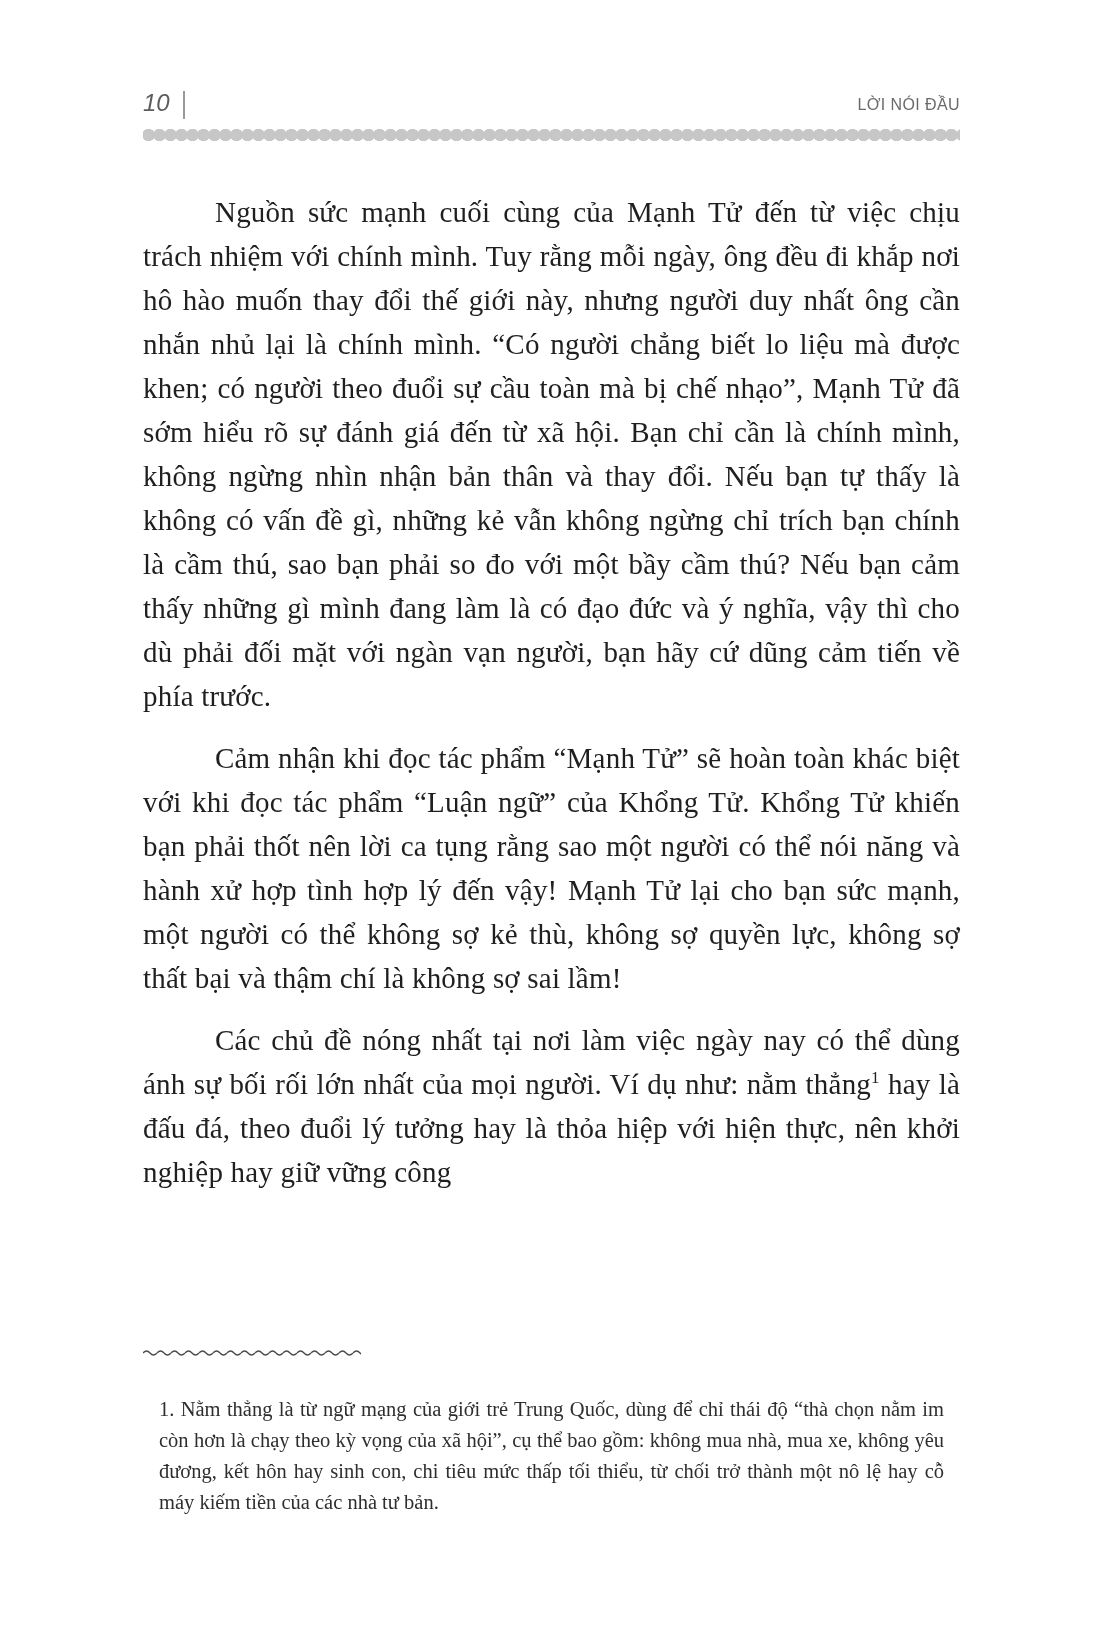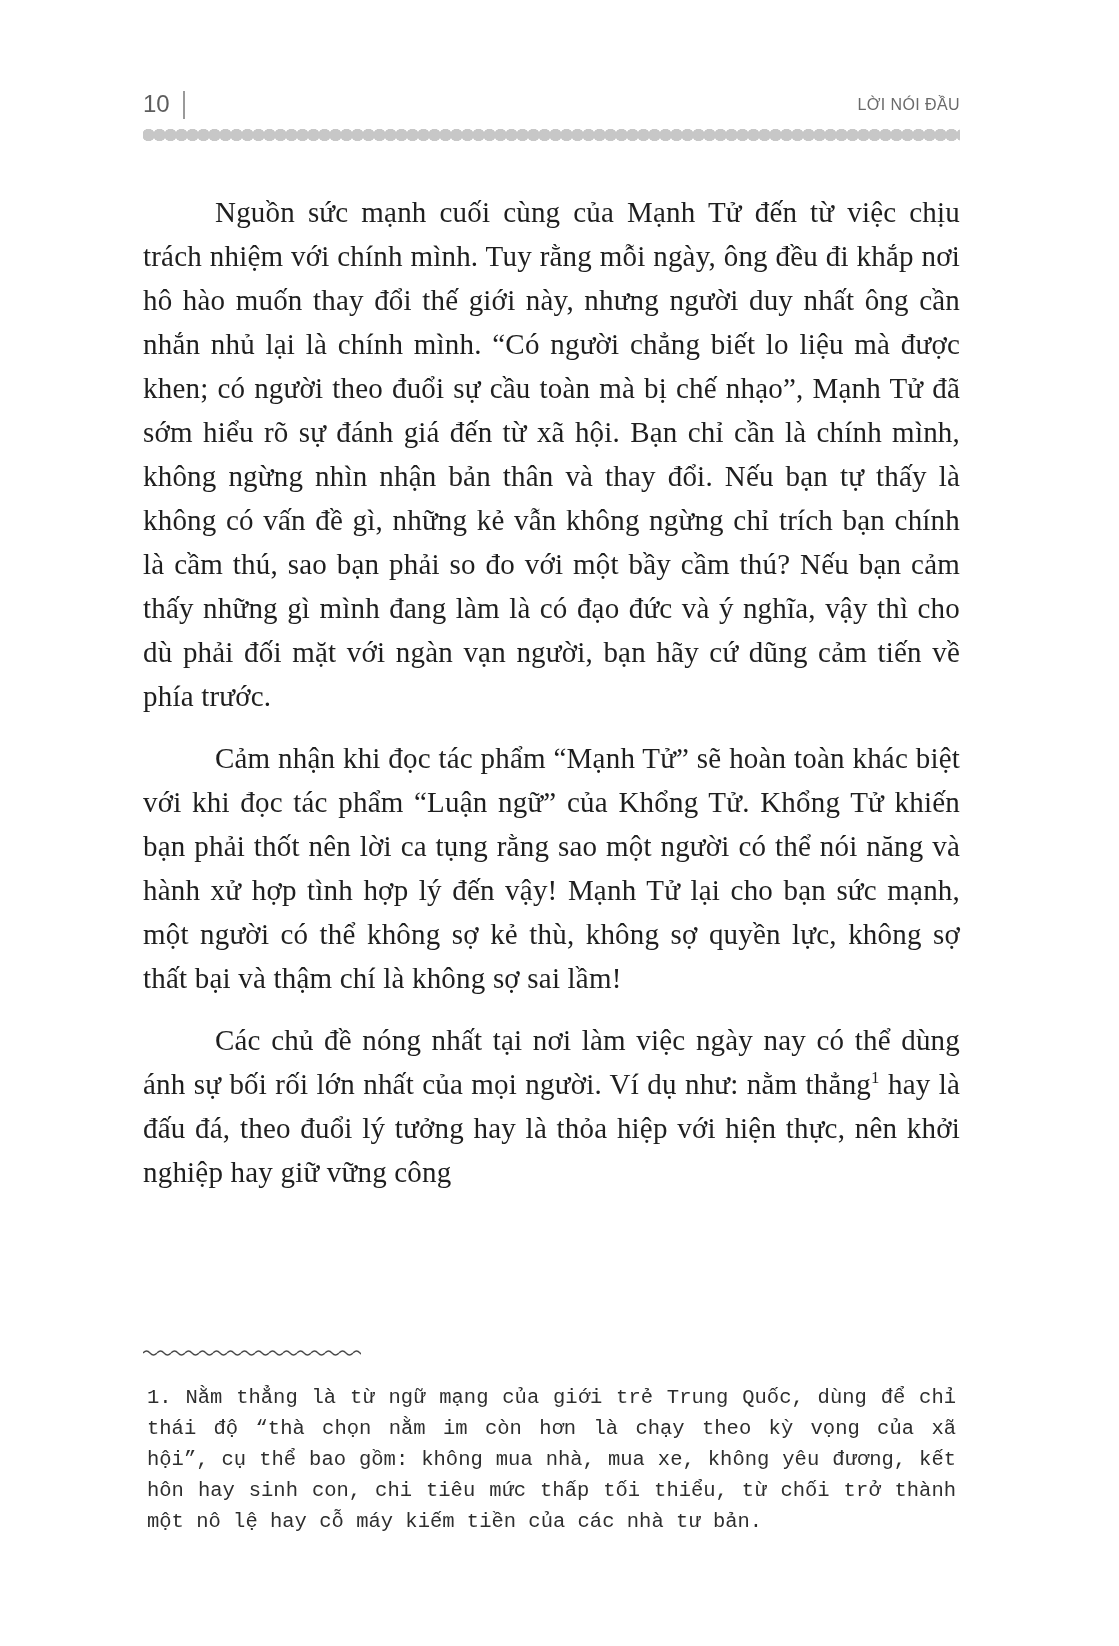--- a/index.html
+++ b/index.html
@@ -21,22 +21,22 @@
     display: flex;
     justify-content: space-between;
     align-items: flex-end;
     font-family: "Liberation Sans", sans-serif;
     color: #646464;
     margin-bottom: 12px;
     height: 30px;
   }
   .header-left {
     display: flex;
-    align-items: flex-end;
     gap: 13px;
+    font-style: italic;
   }
   .page-num {
     font-size: 24px;
     line-height: 1;
     color: #5d5d5d;
   }
   .vbar {
     display: inline-block;
     width: 0;
     height: 28px;
@@ -83,22 +83,22 @@
     left: 143px;
     right: 159px;
     top: 1348px;
   }
   .wavy-divider {
     width: 218px;
     height: 8px;
     margin-bottom: 18px;
   }
   .footnote {
-    margin: 4px;
-    font-family: Liberation Mono, monospace;
+    margin: 16px;
+    font-family: Liberation Serif, serif;
     font-size: 20.5px;
     line-height: 31px;
     color: #2e2e2e;
     text-align: justify;
   }
 </style>
 </head>
 <body>
 
 <div class="page">

